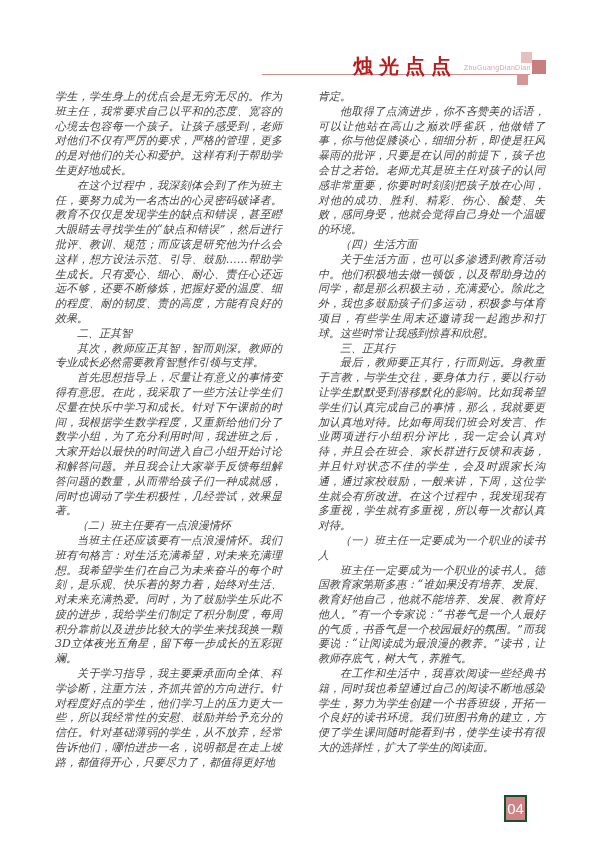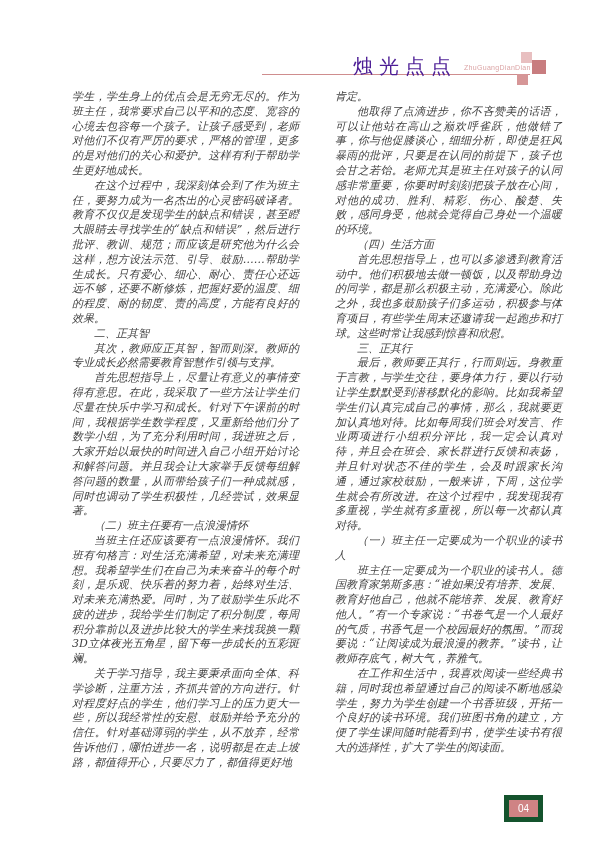--- a/index.html
+++ b/index.html
@@ -11,54 +11,54 @@
     overflow:hidden;
     font-family:"DejaVu Serif","Liberation Serif",serif;
   }
   
   .masthead-rule {
     position:absolute; left:262px; top:74px;
     width:268px; height:1px; background:#cf8d8e;
   }
   .masthead-title {
     position:absolute; left:353px; top:53px;
-    font-size:20px; font-weight:normal; letter-spacing:6px;
-    color:#4c1d95; white-space:nowrap;
+    font-size:20px; font-weight:bold; letter-spacing:6px;
+    color:#b91c1c; white-space:nowrap;
     font-family:"DejaVu Serif","Liberation Serif",serif;
   }
   .masthead-pinyin {
     position:absolute; left:464px; top:64px;
     font-size:7px; color:#dba4a5; letter-spacing:0.3px;
     font-family:"Liberation Sans","DejaVu Sans",sans-serif;
   }
   .deco-sq { position:absolute; }
   .deco-sq.sq-light { left:521px; top:52px; width:11px; height:11px; background:#e8bfc0; }
   .deco-sq.sq-dark  { left:532px; top:60px; width:14px; height:14px; background:#c87d7f; }
   .deco-sq.sq-mid   { left:517px; top:74px; width:11px; height:11px; background:#d69697; }
   
   .columns {
-    position:absolute; left:72px; top:90px; width:490px;
+    position:absolute; left:55px; top:90px; width:490px;
     display:flex; gap:36px;
   }
   .col { width:235px; }
   .para {
     font-size:11px; line-height:14.8px;
     color:#3f3f3f;
     text-align:justify; text-justify:inter-character;
     text-indent:2em;
     font-style:italic;
     font-family:"DejaVu Serif","Liberation Serif",serif;
   }
   .para.flush { text-indent:0; }
   
   .page-num {
     position:absolute; left:504px; top:795px;
-    width:39px; height:27px;
-    background:#cf8384; border:5px solid #14532d;
-    color:#ffffff; font-size:10px;
+    width:23px; height:27px;
+    background:#cf8384; border:2px solid #14532d;
+    color:#ffffff; font-size:15px;
     display:flex; align-items:center; justify-content:center;
     font-family:"Liberation Sans","DejaVu Sans",sans-serif;
   }
 </style>
 </head>
 <body>
 
 <div class="page">
 
   <div class="masthead-rule"></div>
@@ -76,21 +76,21 @@
       <p class="para">其次，教师应正其智，智而则深。教师的专业成长必然需要教育智慧作引领与支撑。</p>
       <p class="para">首先思想指导上，尽量让有意义的事情变得有意思。在此，我采取了一些方法让学生们尽量在快乐中学习和成长。针对下午课前的时间，我根据学生数学程度，又重新给他们分了数学小组，为了充分利用时间，我进班之后，大家开始以最快的时间进入自己小组开始讨论和解答问题。并且我会让大家举手反馈每组解答问题的数量，从而带给孩子们一种成就感，同时也调动了学生积极性，几经尝试，效果显著。</p>
       <p class="para">（二）班主任要有一点浪漫情怀</p>
       <p class="para">当班主任还应该要有一点浪漫情怀。我们班有句格言：对生活充满希望，对未来充满理想。我希望学生们在自己为未来奋斗的每个时刻，是乐观、快乐着的努力着，始终对生活、对未来充满热爱。同时，为了鼓励学生乐此不疲的进步，我给学生们制定了积分制度，每周积分靠前以及进步比较大的学生来找我换一颗3D立体夜光五角星，留下每一步成长的五彩斑斓。</p>
       <p class="para">关于学习指导，我主要秉承面向全体、科学诊断，注重方法，齐抓共管的方向进行。针对程度好点的学生，他们学习上的压力更大一些，所以我经常性的安慰、鼓励并给予充分的信任。针对基础薄弱的学生，从不放弃，经常告诉他们，哪怕进步一名，说明都是在走上坡路，都值得开心，只要尽力了，都值得更好地</p>
     </div>
     <div class="col">
       <p class="para flush">肯定。</p>
       <p class="para">他取得了点滴进步，你不吝赞美的话语，可以让他站在高山之巅欢呼雀跃，他做错了事，你与他促膝谈心，细细分析，即使是狂风暴雨的批评，只要是在认同的前提下，孩子也会甘之若饴。老师尤其是班主任对孩子的认同感非常重要，你要时时刻刻把孩子放在心间，对他的成功、胜利、精彩、伤心、酸楚、失败，感同身受，他就会觉得自己身处一个温暖的环境。</p>
       <p class="para">（四）生活方面</p>
-      <p class="para">首先思想指导上，也可以多渗透到教育活动中。他们积极地去做一顿饭，以及帮助身边的同学，都是那么积极主动，充满爱心。除此之外，我也多鼓励孩子们多运动，积极参与体育项目，有些学生周末还邀请我一起跑步和打球。这些时常让我感到惊喜和欣慰。</p>
+      <p class="para">关于生活方面，也可以多渗透到教育活动中。他们积极地去做一顿饭，以及帮助身边的同学，都是那么积极主动，充满爱心。除此之外，我也多鼓励孩子们多运动，积极参与体育项目，有些学生周末还邀请我一起跑步和打球。这些时常让我感到惊喜和欣慰。</p>
       <p class="para">三、正其行</p>
       <p class="para">最后，教师要正其行，行而则远。身教重于言教，与学生交往，要身体力行，要以行动让学生默默受到潜移默化的影响。比如我希望学生们认真完成自己的事情，那么，我就要更加认真地对待。比如每周我们班会对发言、作业两项进行小组积分评比，我一定会认真对待，并且会在班会、家长群进行反馈和表扬，并且针对状态不佳的学生，会及时跟家长沟通，通过家校鼓励，一般来讲，下周，这位学生就会有所改进。在这个过程中，我发现我有多重视，学生就有多重视，所以每一次都认真对待。</p>
       <p class="para">（一）班主任一定要成为一个职业的读书人</p>
       <p class="para">班主任一定要成为一个职业的读书人。德国教育家第斯多惠：“谁如果没有培养、发展、教育好他自己，他就不能培养、发展、教育好他人。”有一个专家说：“书卷气是一个人最好的气质，书香气是一个校园最好的氛围。”而我要说：“让阅读成为最浪漫的教养。”读书，让教师存底气，树大气，养雅气。</p>
       <p class="para">在工作和生活中，我喜欢阅读一些经典书籍，同时我也希望通过自己的阅读不断地感染学生，努力为学生创建一个书香班级，开拓一个良好的读书环境。我们班图书角的建立，方便了学生课间随时能看到书，使学生读书有很大的选择性，扩大了学生的阅读面。</p>
     </div>
   </div>
 
   <div class="page-num">04</div>
 

